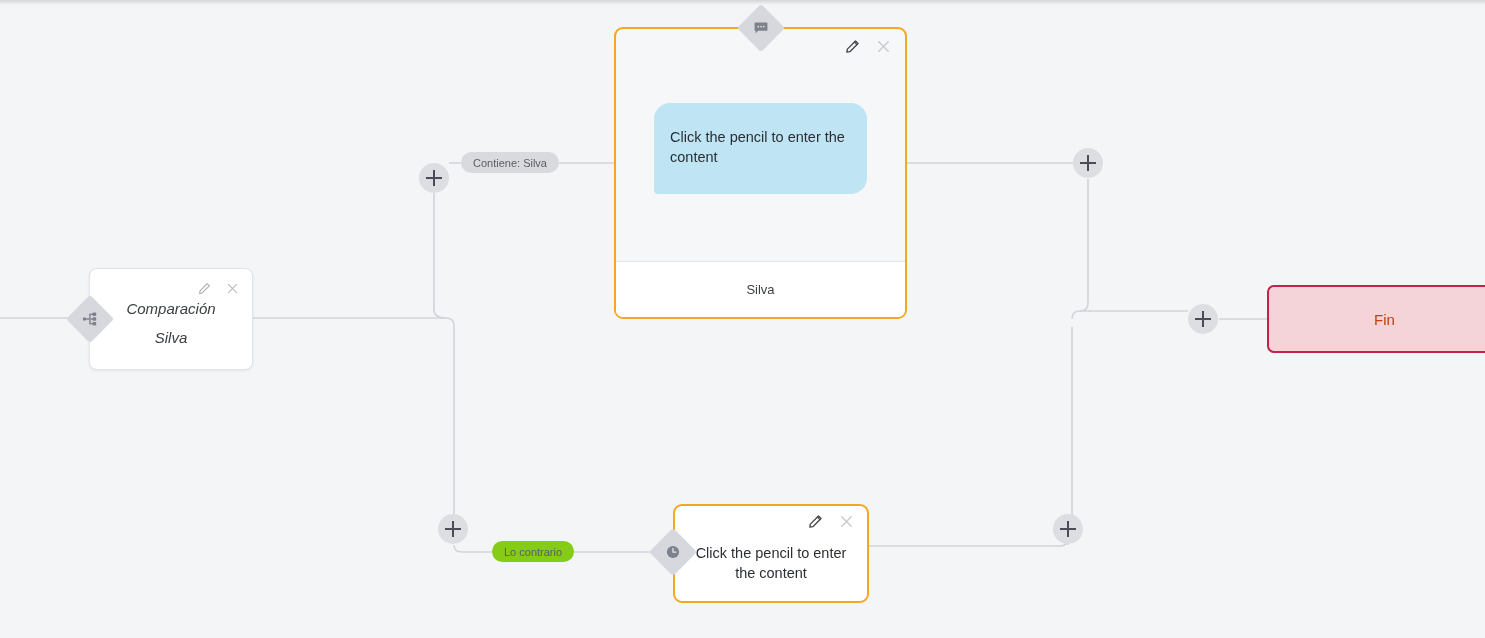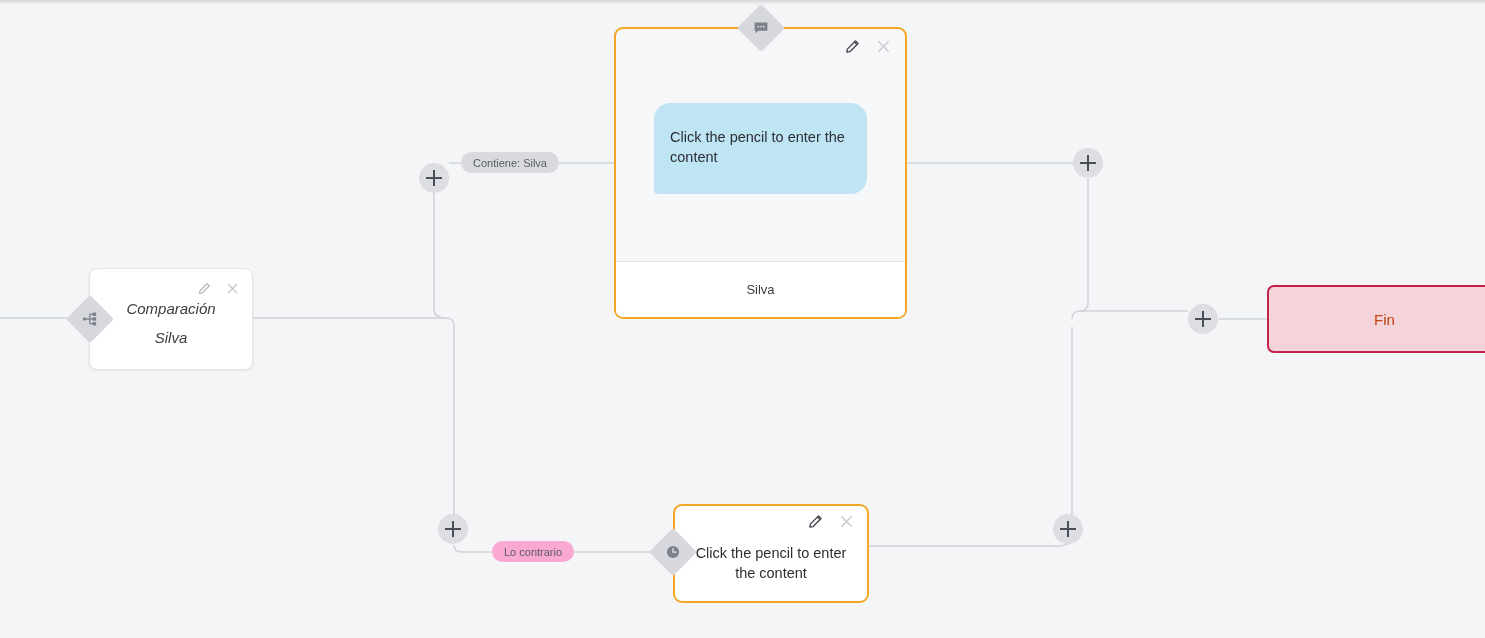--- a/index.html
+++ b/index.html
@@ -230,21 +230,21 @@
     align-items: center;
     justify-content: center;
     font-size: 11px;
     color: #5a5d66;
     border-radius: 11px;
     padding: 0 12px;
     height: 21px;
     white-space: nowrap;
   }
   .edge-label.grey { background: #d9dade; }
-  .edge-label.white { background: #f9a8d4; text-align: center; }
+  .edge-label.white { background: #84cc16; text-align: center; }
 
   
   .icon-btn { cursor: pointer; display: flex; align-items: center; justify-content: center; }
 </style>
 </head>
 <body>
 
 <div id="canvas">
 
   <div class="top-shadow"></div>

